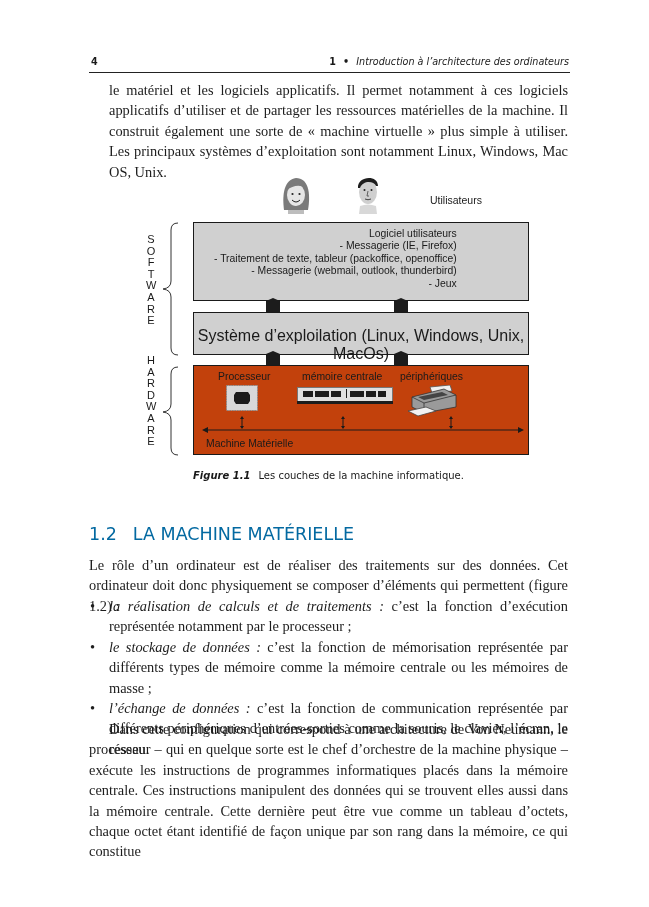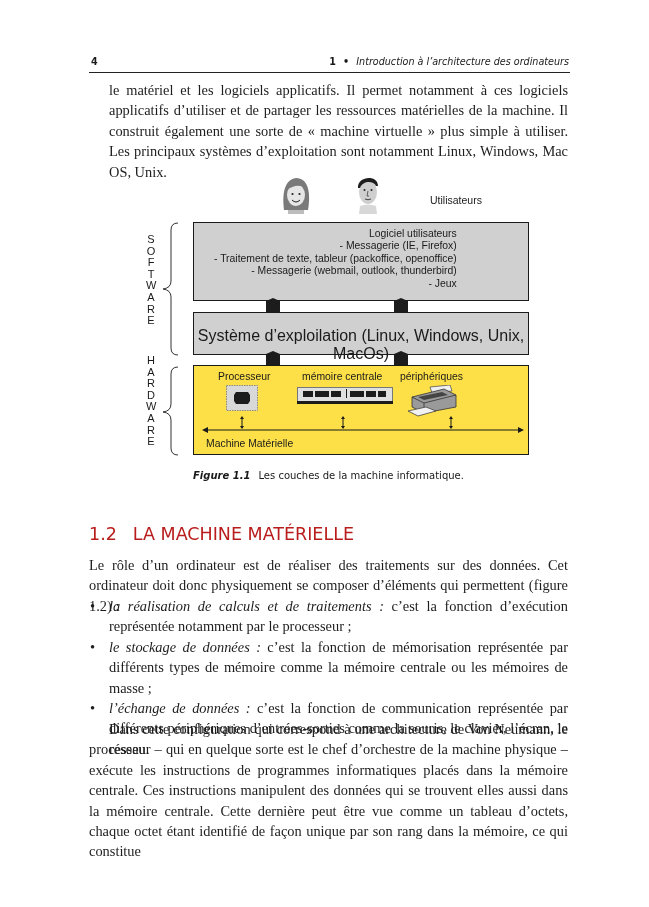--- a/index.html
+++ b/index.html
@@ -21,34 +21,34 @@
   .para1 { position: absolute; left: 109px; top: 80px; width: 459px; }
 
   
   .figure { position: absolute; left: 130px; top: 170px; width: 400px; height: 300px; }
   .fig-sans { font-family: "Liberation Sans", sans-serif; }
   .users-label { position: absolute; left: 300px; top: 24px; font-size: 10.5px; }
   .avatar { position: absolute; }
   .box { position: absolute; border: 1px solid #1a1a1a; box-sizing: border-box; }
   .box-apps { left: 63px; top: 52px; width: 336px; height: 79px; background: #d0d0d0; text-align: right; }
   .box-os { left: 63px; top: 142px; width: 336px; height: 43px; background: #d0d0d0; }
-  .box-hw { left: 63px; top: 195px; width: 336px; height: 90px; background: #fde047; }
+  .box-hw { left: 63px; top: 195px; width: 336px; height: 90px; background: #c2410c; }
   .apps-lines { position: absolute; left: 20px; top: 5px; font-size: 10.4px; line-height: 12.4px; }
   .os-text { position: absolute; left: 0; right: 0; top: 14px; text-align: center; font-size: 16px; }
   .hw-label { position: absolute; font-size: 10.4px; }
   .conn { position: absolute; width: 14px; height: 17px; }
   .vlabel { position: absolute; left: 16px; width: 10px; text-align: center;
     font-family: "Liberation Sans", sans-serif; font-size: 11px; line-height: 11.6px; }
   .brace { position: absolute; }
   .caption { position: absolute; left: 193px; top: 470px; font-family: "DejaVu Sans", sans-serif;
     font-size: 10px; }
   .caption b { font-weight: bold; margin-right: 8px; font-style: italic; }
 
   .section-title { position: absolute; left: 89px; top: 524px; font-family: "DejaVu Sans", sans-serif;
-    font-size: 17.5px; color: #b91c1c; }
+    font-size: 17.5px; color: #0369a1; }
   .section-title .num { margin-right: 16px; }
 
   .para2 { position: absolute; left: 89px; top: 555px; width: 479px; }
   .bullets { position: absolute; left: 89px; top: 596px; width: 479px; margin: 0; padding: 0; list-style: none; }
   .bullets li { position: relative; padding-left: 20px; }
   .bullets li .dot { position: absolute; left: 1px; top: 0; }
   .para3 { position: absolute; left: 89px; top: 719px; width: 479px; text-indent: 20px; }
 </style>
 </head>
 <body>

